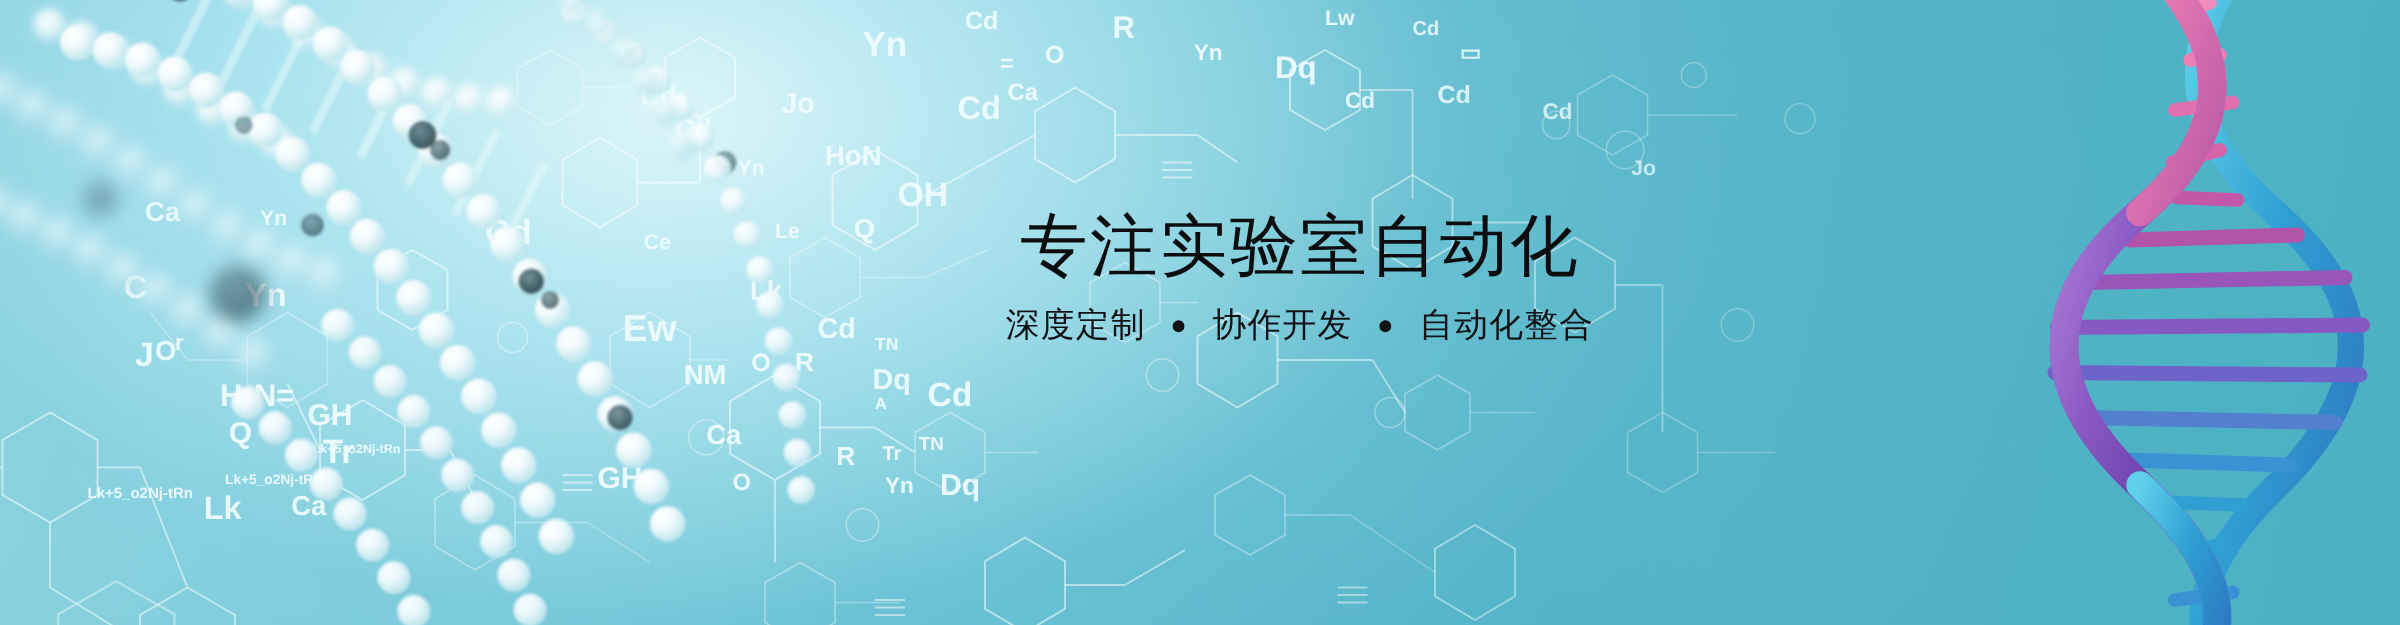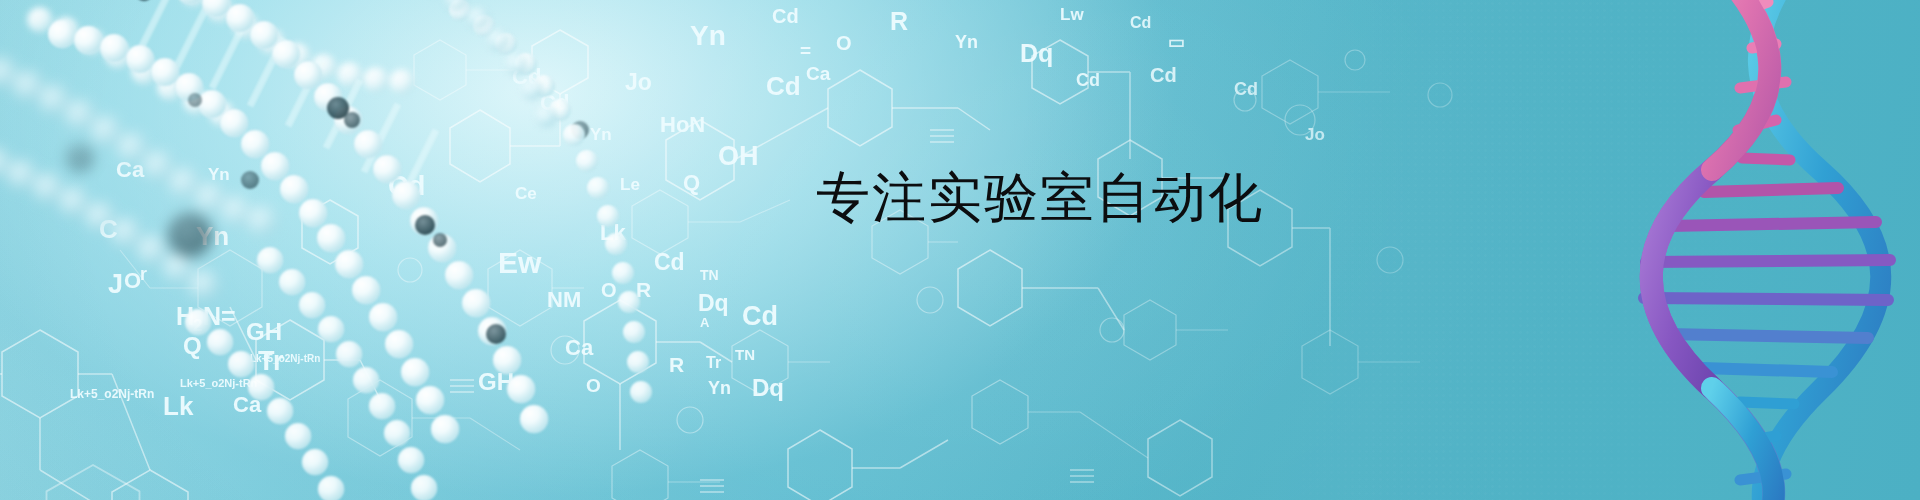--- a/index.html
+++ b/index.html
@@ -553,16 +553,23 @@
       </g>
 
       <path d="M222 200 C 142 268, 140 342, 222 418" fill="none" stroke="url(#gpurp)" stroke-width="23" stroke-linecap="round"></path>
       <path d="M210 -20 C 300 60, 302 132, 222 200" fill="none" stroke="url(#gpink)" stroke-width="22" stroke-linecap="round"></path>
       <path d="M222 418 C 300 490, 298 542, 250 600" fill="none" stroke="url(#gblue)" stroke-width="22" stroke-linecap="round"></path>
     </svg>
   </div>
 
   <div class="copy">
     <div class="headline">专注实验室自动化</div>
+    <div class="subline">
+      <span>深度定制</span>
+      <span class="sep">●</span>
+      <span>协作开发</span>
+      <span class="sep">●</span>
+      <span>自动化整合</span>
+    </div>
   </div>
 
   <div class="checker"></div>
 </div>
 
 </body></html>

